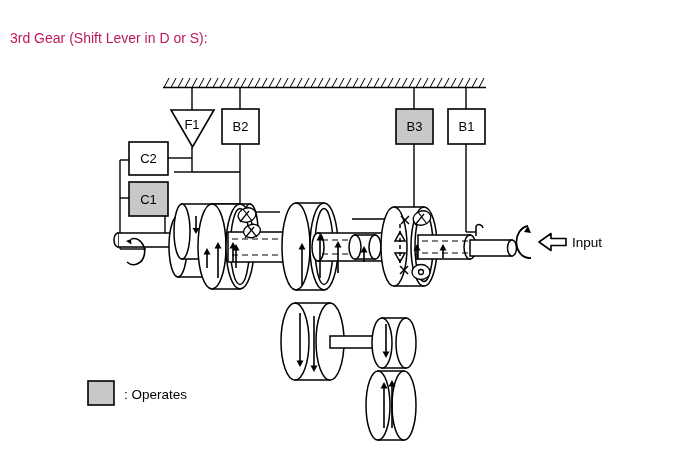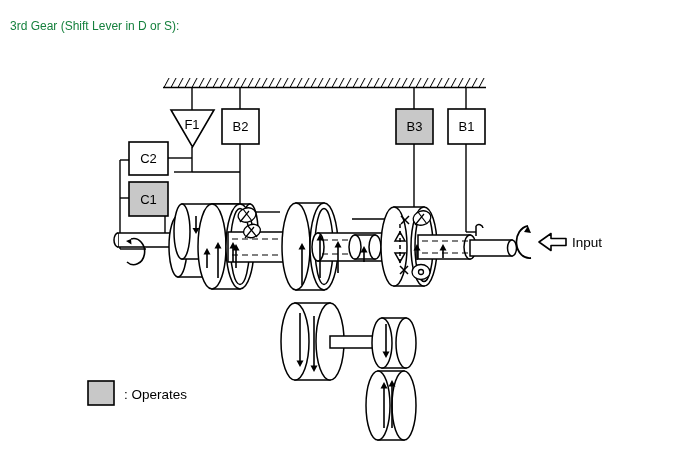--- a/index.html
+++ b/index.html
@@ -12,25 +12,25 @@
     width: 691px;
     height: 467px;
     position: relative;
     font-family: "Liberation Sans", sans-serif;
     color: #000000;
     overflow: hidden;
   }
   #page-title {
     position: absolute;
     left: 10px;
-    top: 18px;
-    font-size: 12px;
+    top: 30px;
+    font-size: 14px;
     line-height: 16px;
     white-space: nowrap;
-    color: #15803d;
+    color: #be185d;
   }
   #diagram-canvas {
     position: absolute;
     left: 0;
     top: 0;
     width: 691px;
     height: 467px;
   }
   svg text {
     font-family: "Liberation Sans", sans-serif;

